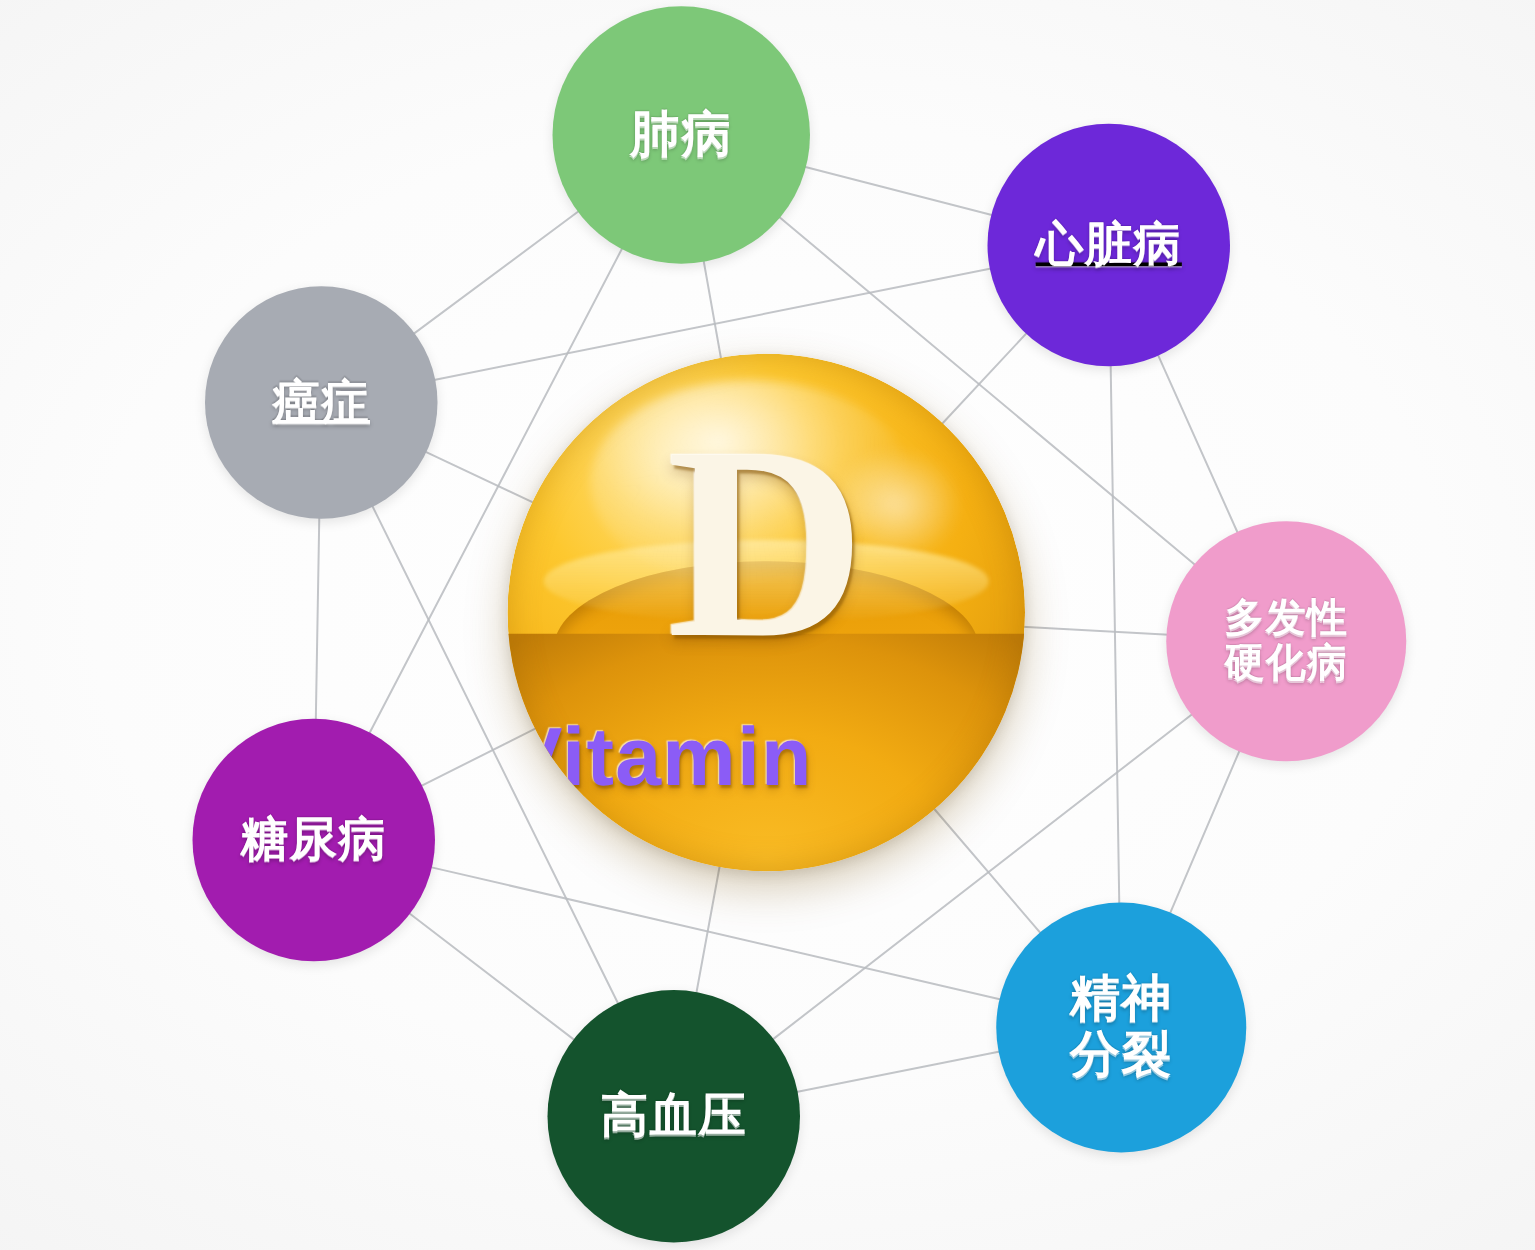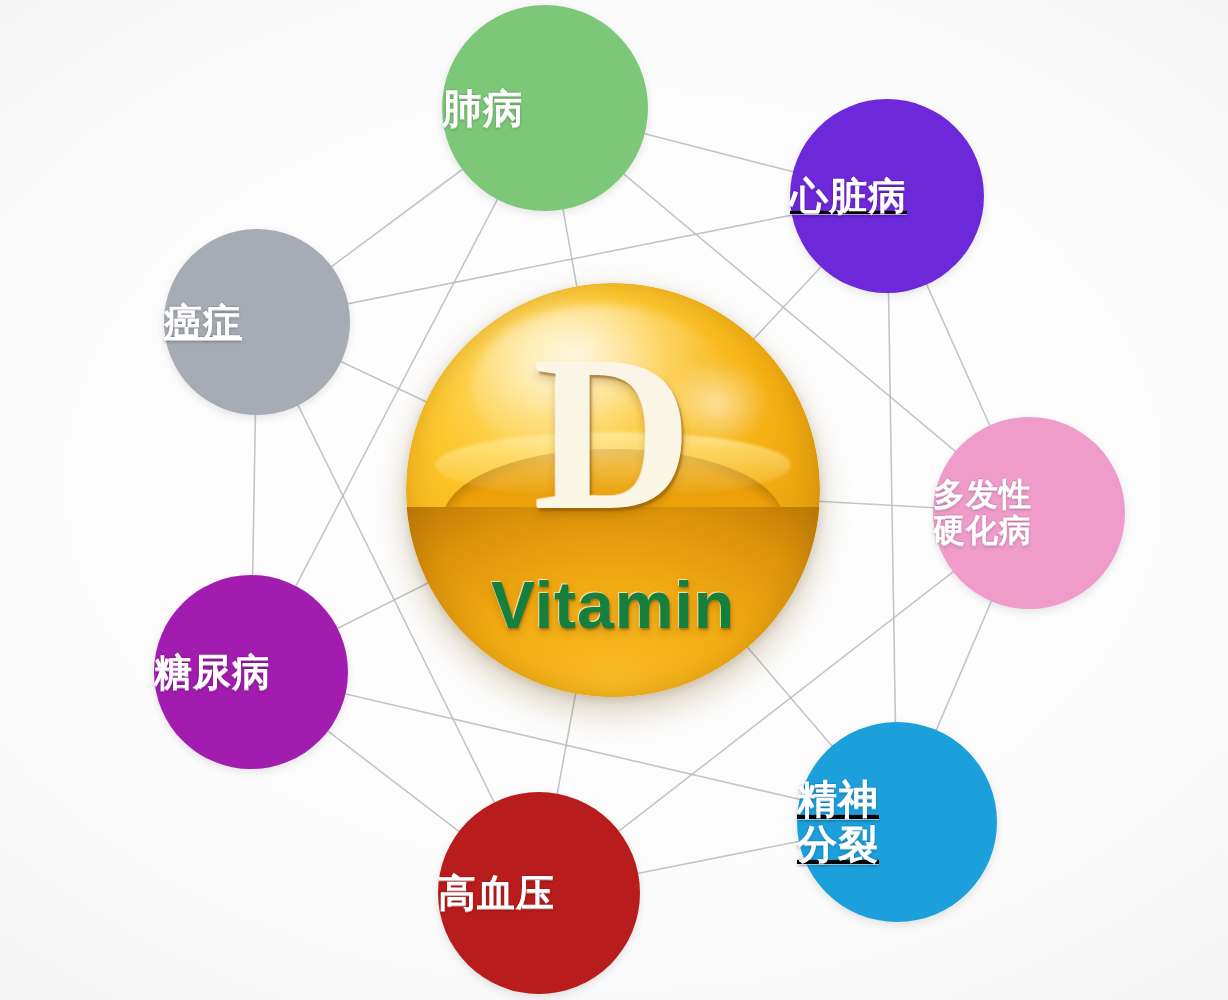--- a/index.html
+++ b/index.html
@@ -35,21 +35,21 @@
     inset: 0;
     pointer-events: none;
   }
 
   
   .node {
     position: absolute;
     border-radius: 50%;
     display: flex;
     align-items: center;
-    justify-content: flex-start;
+    justify-content: center;
     text-align: center;
     box-sizing: border-box;
     box-shadow: 0 3px 9px rgba(0,0,0,0.10);
   }
   .node .label {
     color: #ffffff;
     font-weight: 700;
     line-height: 1.12;
     letter-spacing: 1px;
     text-shadow:
@@ -153,25 +153,25 @@
       2px 3px 2px rgba(130,80,0,0.50),
       -1px -1px 1px rgba(255,255,255,0.8),
       0 6px 10px rgba(120,70,0,0.30);
     user-select: none;
   }
   #word-vitamin {
     position: absolute;
     left: 0;
     right: 0;
     bottom: 13%;
-    text-align: center;
+    text-align: left;
     font-size: 66px;
     font-weight: 700;
     letter-spacing: 1px;
-    color: #15803d;
+    color: #8b5cf6;
     text-shadow:
       1px 2px 2px rgba(130,80,0,0.50),
       -1px -1px 1px rgba(255,255,255,0.7),
       0 4px 8px rgba(120,70,0,0.28);
     user-select: none;
   }
 </style>
 </head>
 <body>
 
@@ -212,25 +212,25 @@
       <div class="node" style="left: 164px; top: 229px; width: 186px; height: 186px; background: rgb(167, 171, 179);">
         <span class="label" style="font-size: 38px; text-decoration: underline;">癌症</span>
       </div>
       <div class="node" style="left: 933px; top: 417px; width: 192px; height: 192px; background: rgb(240, 156, 203);">
         <span class="label" style="font-size: 32px;">多发性
 硬化病</span>
       </div>
       <div class="node" style="left: 154px; top: 575px; width: 194px; height: 194px; background: #a21caf;">
         <span class="label" style="font-size: 38px;">糖尿病</span>
       </div>
-      <div class="node" style="left: 797px; top: 722px; width: 200px; height: 200px; background: rgb(28, 160, 220); text-decoration: underline;">
+      <div class="node" style="left: 797px; top: 722px; width: 200px; height: 200px; background: rgb(28, 160, 220);">
         <span class="label" style="font-size: 40px;">精神
 分裂</span>
       </div>
-      <div class="node" style="left: 438px; top: 792px; width: 202px; height: 202px; background: #b91c1c;">
+      <div class="node" style="left: 438px; top: 792px; width: 202px; height: 202px; background: #14532d;">
         <span class="label" style="font-size: 38px;">高血压</span>
       </div>
     </div>
 
   <div id="center-sphere" style="left: 406px; top: 283px; width: 414px; height: 414px;">
     <div class="sphere-base"></div>
     <div class="sphere-bowl"></div>
     <div class="sphere-rim"></div>
     <div class="sphere-front"></div>
     <div class="sphere-gloss"></div>

